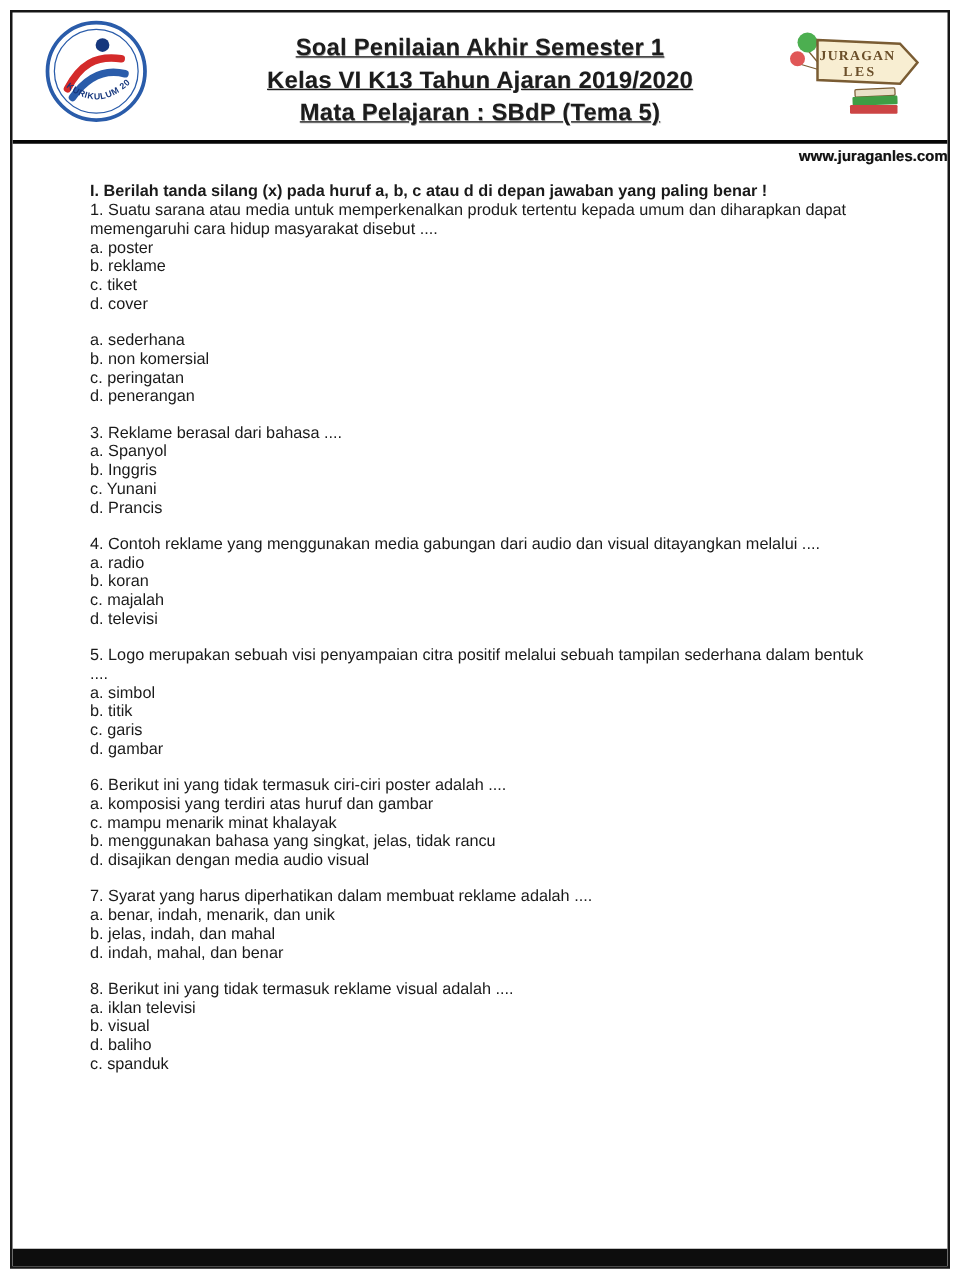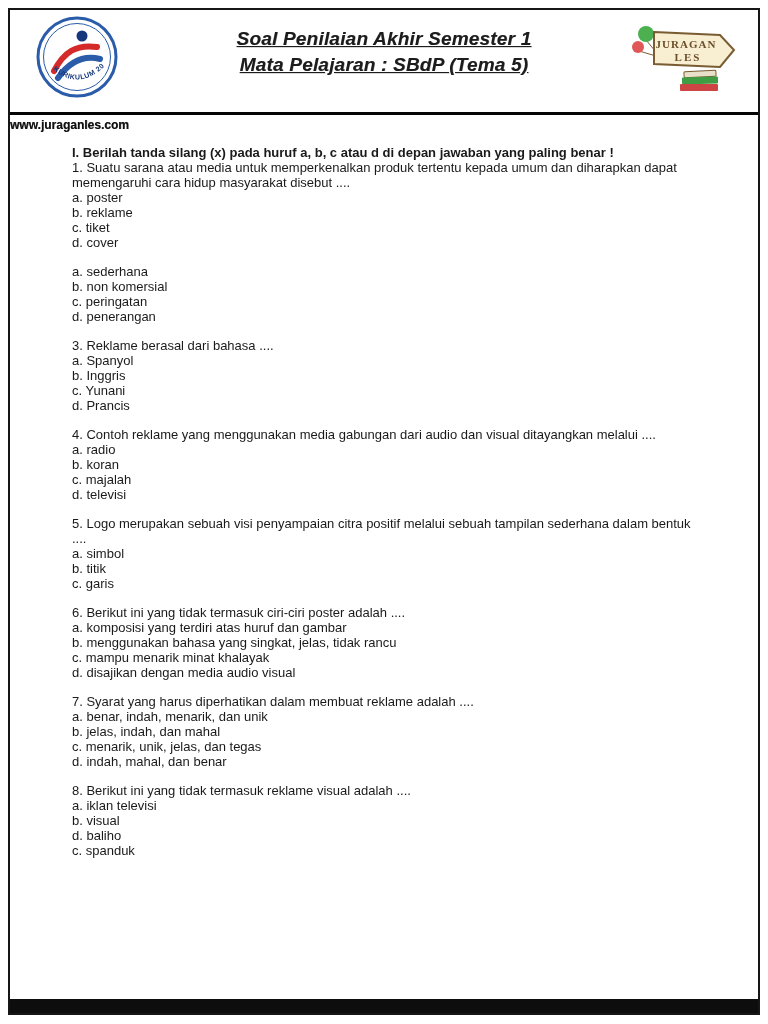--- a/index.html
+++ b/index.html
@@ -13,33 +13,33 @@
   .frame {
     position: absolute;
     left: 8px; top: 8px; right: 8px; bottom: 9px;
     border: 2px solid #161616;
     background: #ffffff;
     overflow: hidden;
   }
   .header { position: relative; height: 96px; }
   .logo-left  { position: absolute; left: 26px; top: 6px; width: 82px; height: 82px; }
   .logo-right { position: absolute; right: 18px; top: 12px; width: 110px; height: 76px; }
-  .titles { padding-top: 16px; text-align: center; font-style: italic; }
+  .titles { padding-top: 16px; text-align: center; }
   .title-line {
     font-size: 19px;
     font-weight: bold;
     text-decoration: underline;
     color: #1c1c1c;
     line-height: 26px;
     letter-spacing: 0.2px;
     text-shadow: 0.4px 0.4px 0 #9a9a9a;
   }
   .header-rule { border: 0; border-top: 3px solid #050505; margin: 6px 0 0 0; }
   .website {
-    text-align: left;
+    text-align: right;
     font-size: 12px;
     font-weight: bold;
     color: #111111;
     padding: 3px 0 1px 0;
     text-shadow: 0.4px 0 0 #777777;
   }
   .content {
     padding: 12px 66px 0 62px;
     font-size: 13px;
     line-height: 15px;
@@ -72,20 +72,21 @@
         <path d="M22,62 C34,45 48,39 64,43" stroke="#2a5caa" stroke-width="6" fill="none" stroke-linecap="round"></path>
         <path id="arcText" d="M 12,49 Q 41,78 70,49" fill="none"></path>
         <text font-size="7" fill="#16377d" font-weight="bold" letter-spacing="0.5">
           <textPath href="#arcText" startOffset="10%">KURIKULUM 2013</textPath>
         </text>
       </svg>
     </div>
 
     <div class="titles">
       <div class="title-line">Soal Penilaian Akhir Semester 1</div>
+      <div class="title-line">Kelas VI K13 Tahun Ajaran 2019/2020</div>
       <div class="title-line">Mata Pelajaran : SBdP (Tema 5)</div>
     </div>
 
     <div class="logo-right">
       <svg width="110" height="76" viewBox="0 0 110 76">
         <line x1="16" y1="18" x2="26" y2="30" stroke="#7a5c33" stroke-width="1"></line>
         <line x1="9" y1="29" x2="26" y2="34" stroke="#7a5c33" stroke-width="1"></line>
         <circle cx="16" cy="12" r="8" fill="#4caf50"></circle>
         <circle cx="8" cy="25" r="6" fill="#e05757"></circle>
         <polygon points="24,10 90,13 104,28 90,45 24,42" stroke="#7a5c33" stroke-width="2" fill="#f8eed2"></polygon>
@@ -136,35 +137,35 @@
       <div class="option">b. koran</div>
       <div class="option">c. majalah</div>
       <div class="option">d. televisi</div>
     </div>
 
     <div class="question">
       <div class="q-text">5. Logo merupakan sebuah visi penyampaian citra positif melalui sebuah tampilan sederhana dalam bentuk ....</div>
       <div class="option">a. simbol</div>
       <div class="option">b. titik</div>
       <div class="option">c. garis</div>
+      <div class="option">d. gambar</div>
     </div>
 
     <div class="question">
       <div class="q-text">6. Berikut ini yang tidak termasuk ciri-ciri poster adalah ....</div>
       <div class="option">a. komposisi yang terdiri atas huruf dan gambar</div>
+      <div class="option">c. mampu menarik minat khalayak</div>
       <div class="option">b. menggunakan bahasa yang singkat, jelas, tidak rancu</div>
-      <div class="option">c. mampu menarik minat khalayak</div>
       <div class="option">d. disajikan dengan media audio visual</div>
     </div>
 
     <div class="question">
       <div class="q-text">7. Syarat yang harus diperhatikan dalam membuat reklame adalah ....</div>
       <div class="option">a. benar, indah, menarik, dan unik</div>
       <div class="option">b. jelas, indah, dan mahal</div>
-      <div class="option">c. menarik, unik, jelas, dan tegas</div>
       <div class="option">d. indah, mahal, dan benar</div>
     </div>
 
     <div class="question">
       <div class="q-text">8. Berikut ini yang tidak termasuk reklame visual adalah ....</div>
       <div class="option">a. iklan televisi</div>
       <div class="option">b. visual</div>
       <div class="option">d. baliho</div>
       <div class="option">c. spanduk</div>
     </div>

